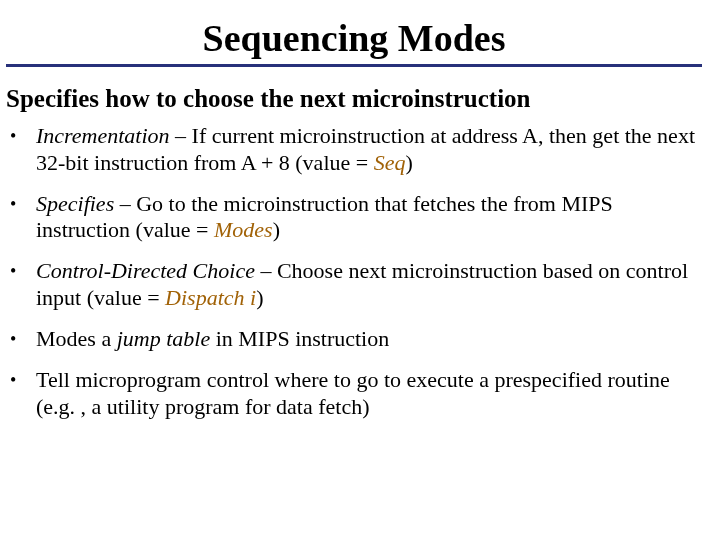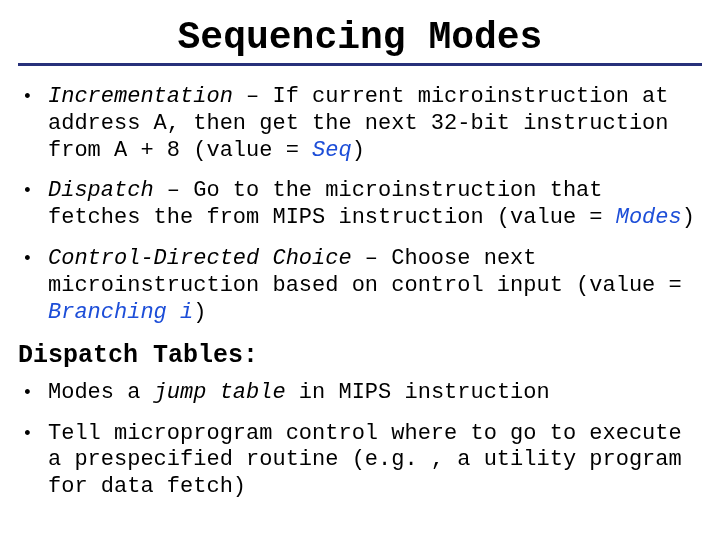--- a/index.html
+++ b/index.html
@@ -8,22 +8,21 @@
     width: 720px;
     height: 540px;
     background: #ffffff;
     font-family: "Times New Roman", Times, serif;
     color: #000000;
   }
   .slide {
     box-sizing: border-box;
     width: 720px;
     height: 500px;
-    padding: 10px 18px 0 18px;
-    font-family: Liberation Mono, monospace;
+    padding: 10px 18px 0 6px;
   }
   .title {
     text-align: center;
     font-weight: bold;
     font-size: 38px;
     margin: 6px 0 4px 0;
   }
   .rule-wrap {
     padding: 0 0 8px 0;
   }
@@ -56,57 +55,57 @@
     line-height: 1.5;
   }
   ul.bullets > li .content {
     flex: 1 1 auto;
   }
   .term {
     font-style: italic;
   }
   .val {
     font-style: italic;
-    color: #1d4ed8;
+    color: #a16207;
   }
 </style>
 </head>
 <body>
 
 <div class="slide">
 
   <div class="title">Sequencing Modes</div>
 
   <div class="rule-wrap">
     <hr class="title-rule">
   </div>
 
+  <div class="section-heading">Specifies how to choose the next microinstruction</div>
 
   <ul class="bullets">
     <li>
       <span class="marker">•</span>
       <span class="content">
         <span class="term">Incrementation</span><span> – </span><span>If current microinstruction at address A, then get the next 32-bit instruction from A + 8  (value = </span><span class="val">Seq</span><span>)</span>
       </span>
     </li>
     <li>
       <span class="marker">•</span>
       <span class="content">
-        <span class="term">Dispatch</span><span> – </span><span>Go to the microinstruction that fetches the from MIPS instruction (value = </span><span class="val">Modes</span><span>)</span>
+        <span class="term">Specifies</span><span> – </span><span>Go to the microinstruction that fetches the from MIPS instruction (value = </span><span class="val">Modes</span><span>)</span>
       </span>
     </li>
     <li>
       <span class="marker">•</span>
       <span class="content">
-        <span class="term">Control-Directed Choice</span><span> – </span><span>Choose next microinstruction based on control input (value = </span><span class="val">Branching i</span><span>)</span>
+        <span class="term">Control-Directed Choice</span><span> – </span><span>Choose next microinstruction based on control input (value = </span><span class="val">Dispatch i</span><span>)</span>
       </span>
     </li>
   </ul>
 
-  <div class="section-heading">Dispatch Tables:</div>
 
   <ul class="bullets">
     <li>
       <span class="marker">•</span>
       <span class="content">
         <span>Modes a </span><span class="term">jump table</span><span>  in MIPS instruction</span>
       </span>
     </li>
     <li>
       <span class="marker">•</span>

